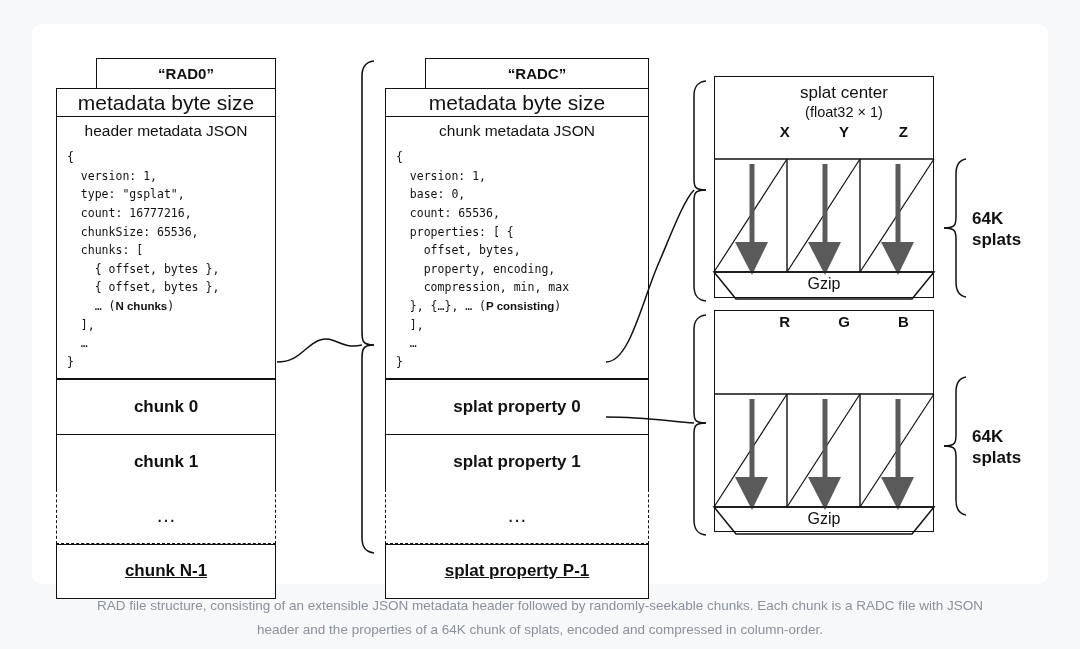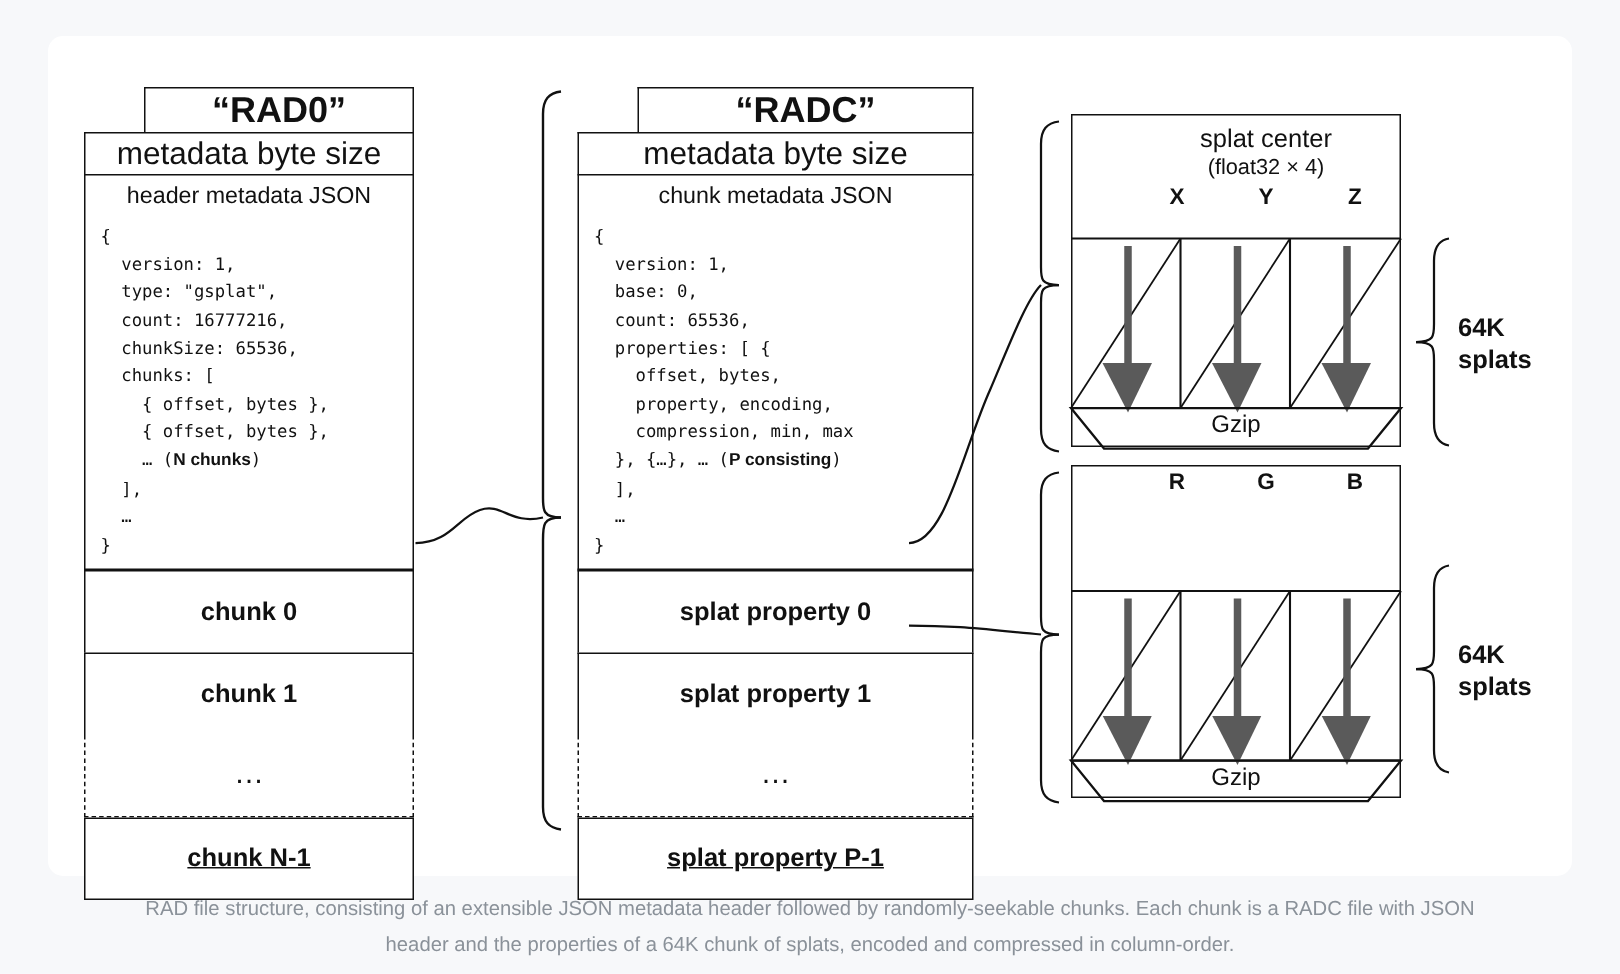--- a/index.html
+++ b/index.html
@@ -45,21 +45,21 @@
     border: 1.5px solid #111;
     border-bottom: none;
     background: #fff;
     display: flex;
     align-items: center;
     justify-content: center;
     color: #111;
   }
   .cell.last { border-bottom: 1.5px solid #111; text-decoration: underline; }
   .cell.title {
-    font-size: 24px;
+    font-size: 15px;
     font-weight: bold;
     height: 30px;
     margin-left: 40px;
   }
   .cell.sub {
     font-size: 21px;
     height: 28px;
   }
   .cell.jsonhead {
     font-size: 15.5px;
@@ -218,21 +218,21 @@
       <span>…</span>
     </div>
     <div class="cell chunk last">
       <span>splat property P-1</span>
     </div>
   </div>
 
   <div class="panel" style="left:714px; top:76px; width:220px; height:222px;">
     <div class="panel-title">
       <span>splat center</span>
-      <small>(float32 × 4)</small>
+      <small>(float32 × 1)</small>
     </div>
     <div class="chan-labels">
       <span>X</span>
       <span>Y</span>
       <span>Z</span>
     </div>
   </div>
 
   <div class="panel" style="left:714px; top:310px; width:220px; height:222px;">
     <div class="chan-labels">

